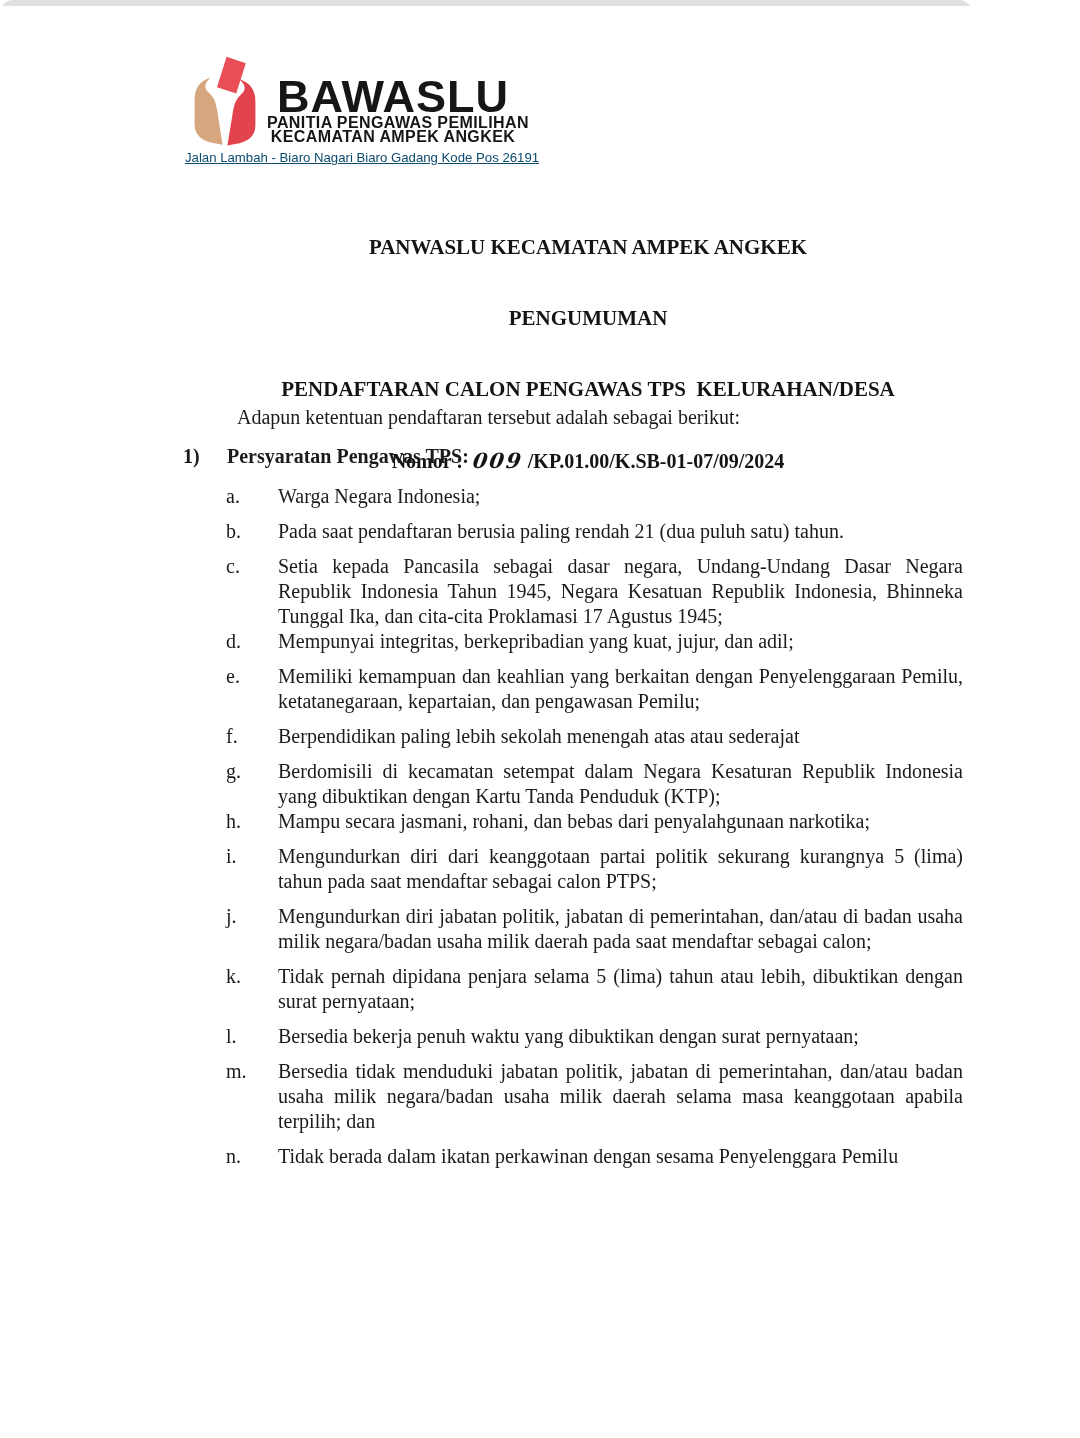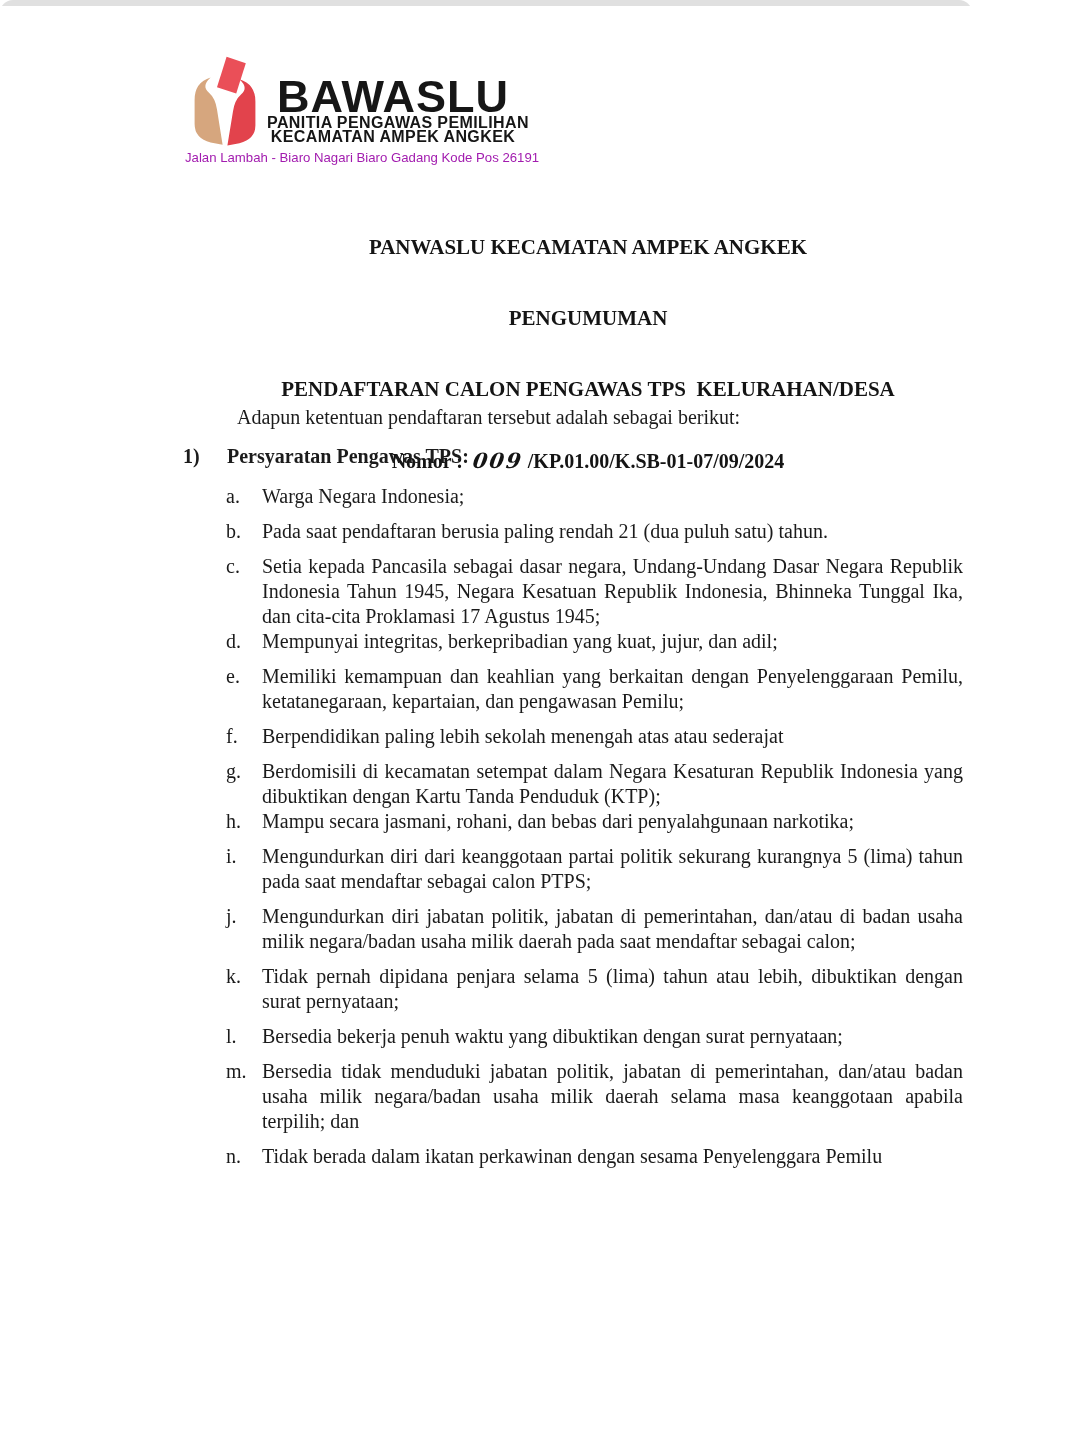--- a/index.html
+++ b/index.html
@@ -8,42 +8,42 @@
     font-family:"Liberation Serif", serif;color:#1b1b1b;overflow:hidden;border-radius:13px;
   }
   .top-strip{position:absolute;top:0;left:0;width:100%;height:6px;background:#e0e0e0;}
 
   
   .letterhead{position:absolute;left:185px;top:48px;width:340px;font-family:"Liberation Sans", sans-serif;}
   .lh-logo{position:absolute;left:0;top:5px;width:80px;height:102px;}
   .lh-name{position:absolute;left:82px;top:30px;width:252px;text-align:center;color:#161616;}
   .lh-org{font-size:45px;font-weight:bold;line-height:38px;letter-spacing:1px;white-space:nowrap;}
   .lh-sub{font-size:16px;font-weight:bold;line-height:14px;letter-spacing:.4px;white-space:nowrap;}
-  .lh-address{position:absolute;left:0;top:102px;width:345px;text-align:center;font-size:13.2px;color:#a21caf;white-space:nowrap;}
+  .lh-address{position:absolute;left:0;top:102px;width:345px;text-align:center;font-size:13.2px;color:#0c4a6e;white-space:nowrap;text-decoration:underline;}
 
   
   .titles{position:absolute;left:0;top:194px;width:1080px;text-align:center;white-space:pre-wrap;color:#141414;padding-left:48px;}
   .title-line{font-size:21px;font-weight:bold;line-height:35px;}
   .nomor-line{font-size:20px;font-weight:bold;line-height:35px;margin-top:0;}
   .handwritten{
     display:inline-block;font-family:"DejaVu Serif", serif;font-style:italic;font-weight:600;
     transform:skewX(-8deg);letter-spacing:2px;font-size:21px;
   }
 
   
   .content{position:absolute;left:183px;top:402px;width:780px;font-size:20px;}
   .para-1{margin:0;text-align:justify;line-height:31px;text-indent:54px;}
   .para-2{margin:0;line-height:31px;text-indent:54px;}
   .req-heading{display:flex;margin-top:11px;line-height:25px;font-weight:bold;}
   .req-number{width:44px;flex-shrink:0;}
   .req-list{margin-top:15px;}
   .req-item{display:flex;margin-left:43px;line-height:25px;margin-bottom:10px;}
   .req-item.tight{margin-bottom:0;}
   .item-marker{width:36px;flex-shrink:0;}
-  .item-text{flex:1;text-align:justify;}
+  .item-text{flex:1;text-align:justify;margin-left:16px;}
 </style>
 </head>
 <body>
 
 <div class="page">
   <div class="top-strip"></div>
 
   <div class="letterhead">
     <svg class="lh-logo" viewBox="0 0 100 126">
       <path d="M52 4 L76 12 L64 50 L40 42 Z" fill="#ea4f58"></path>

